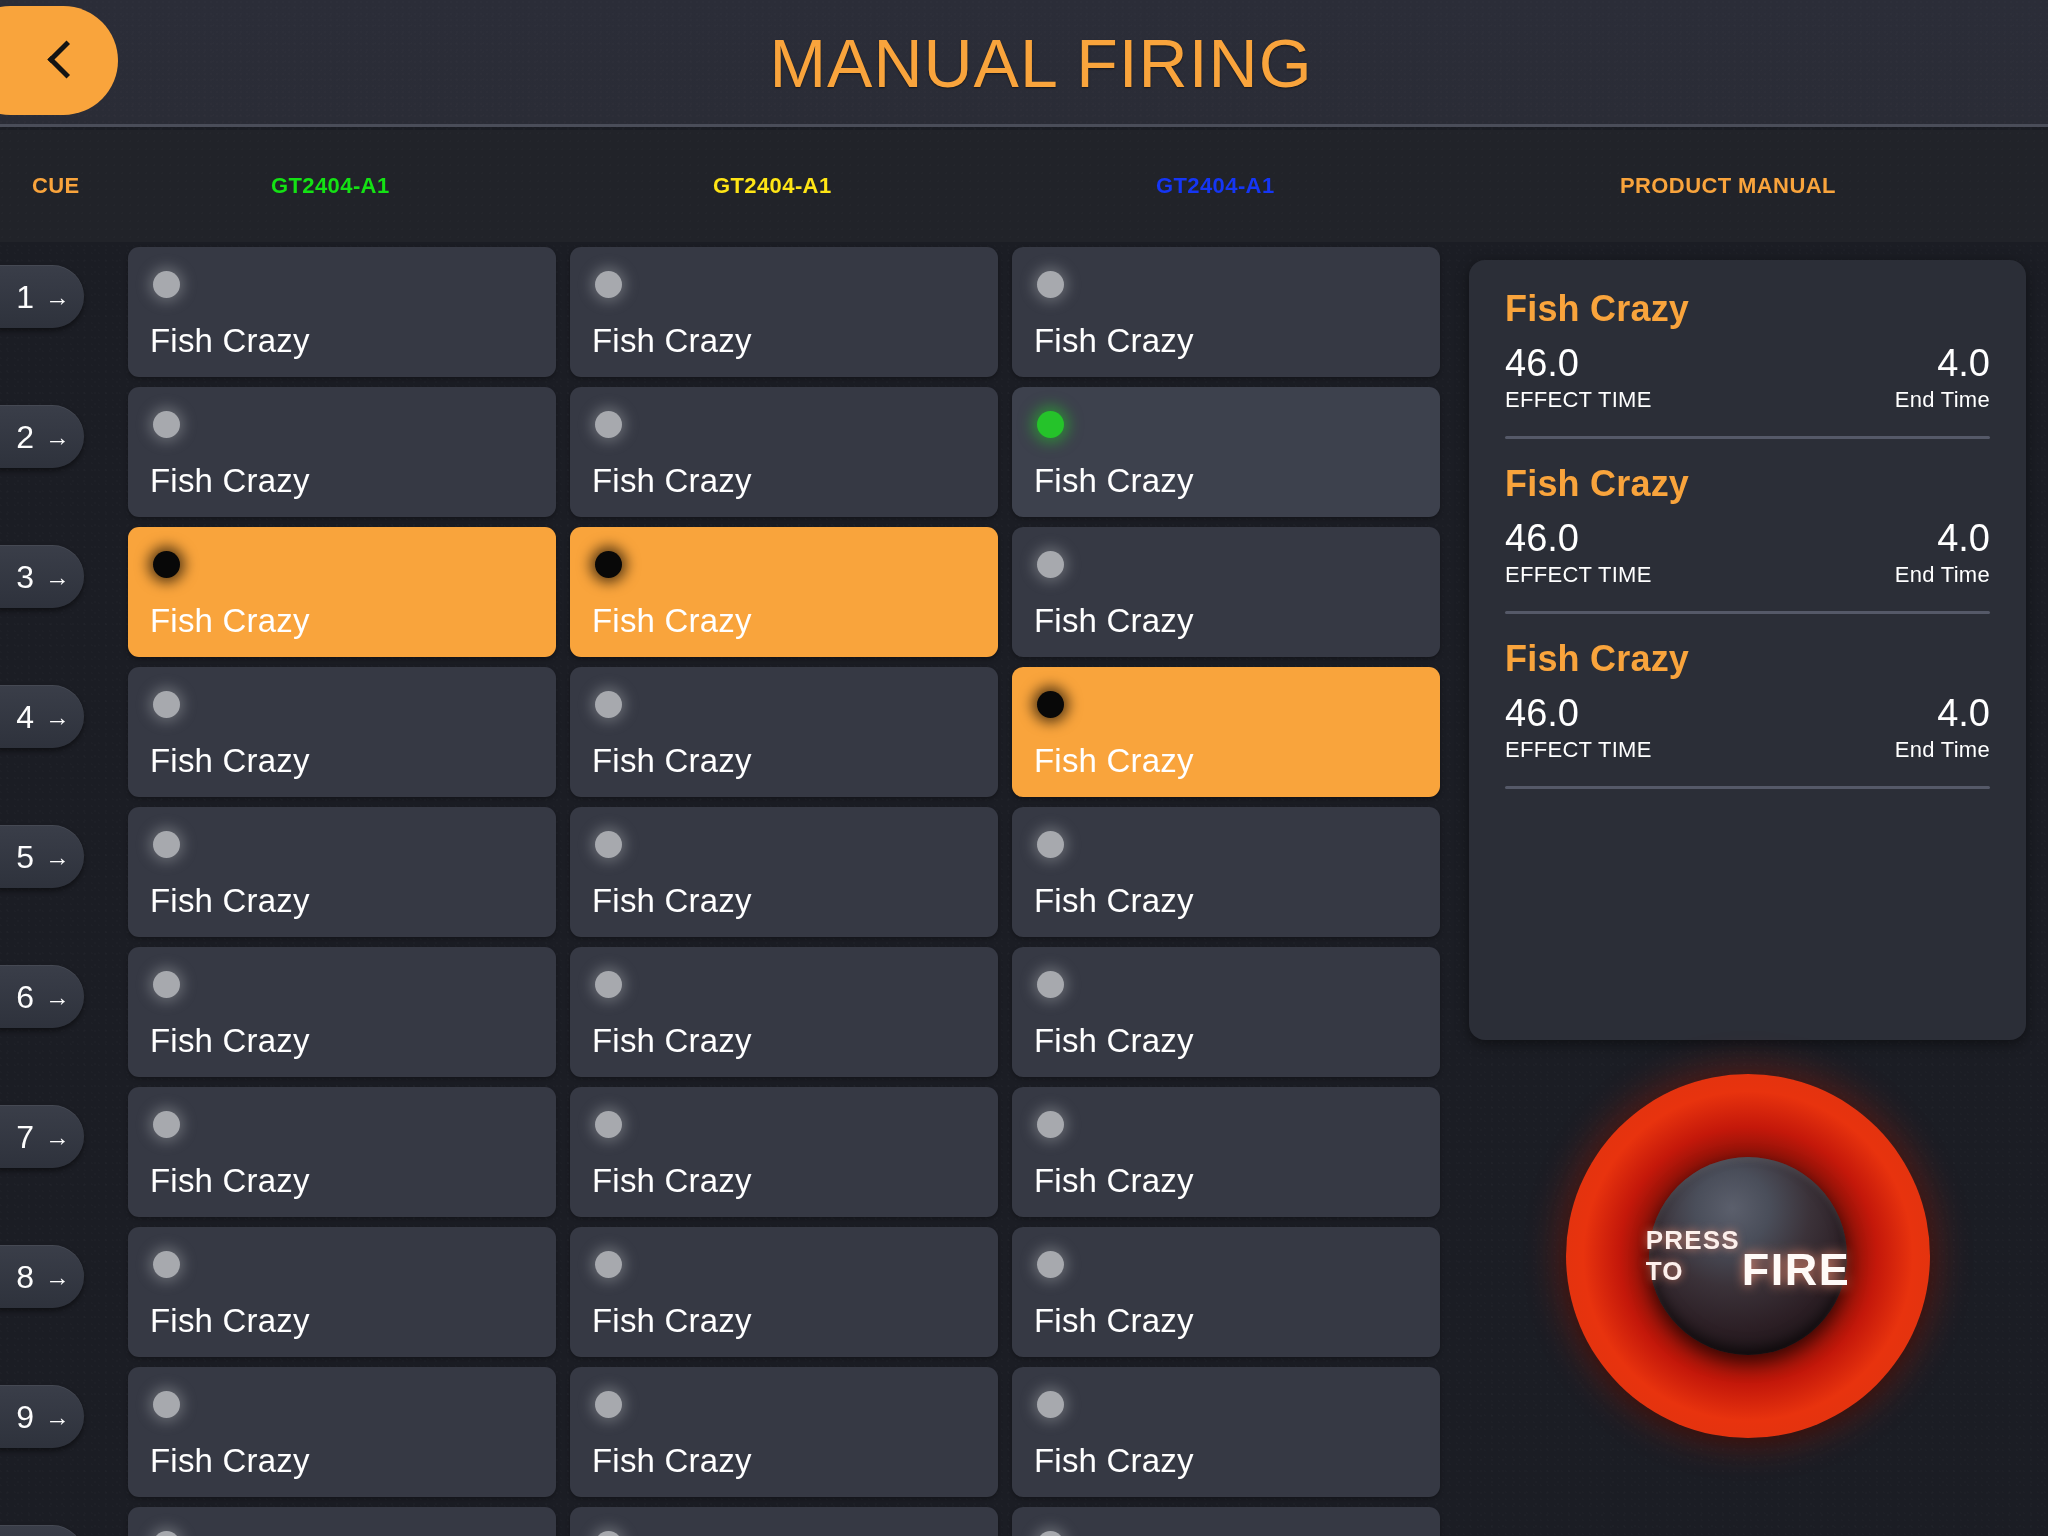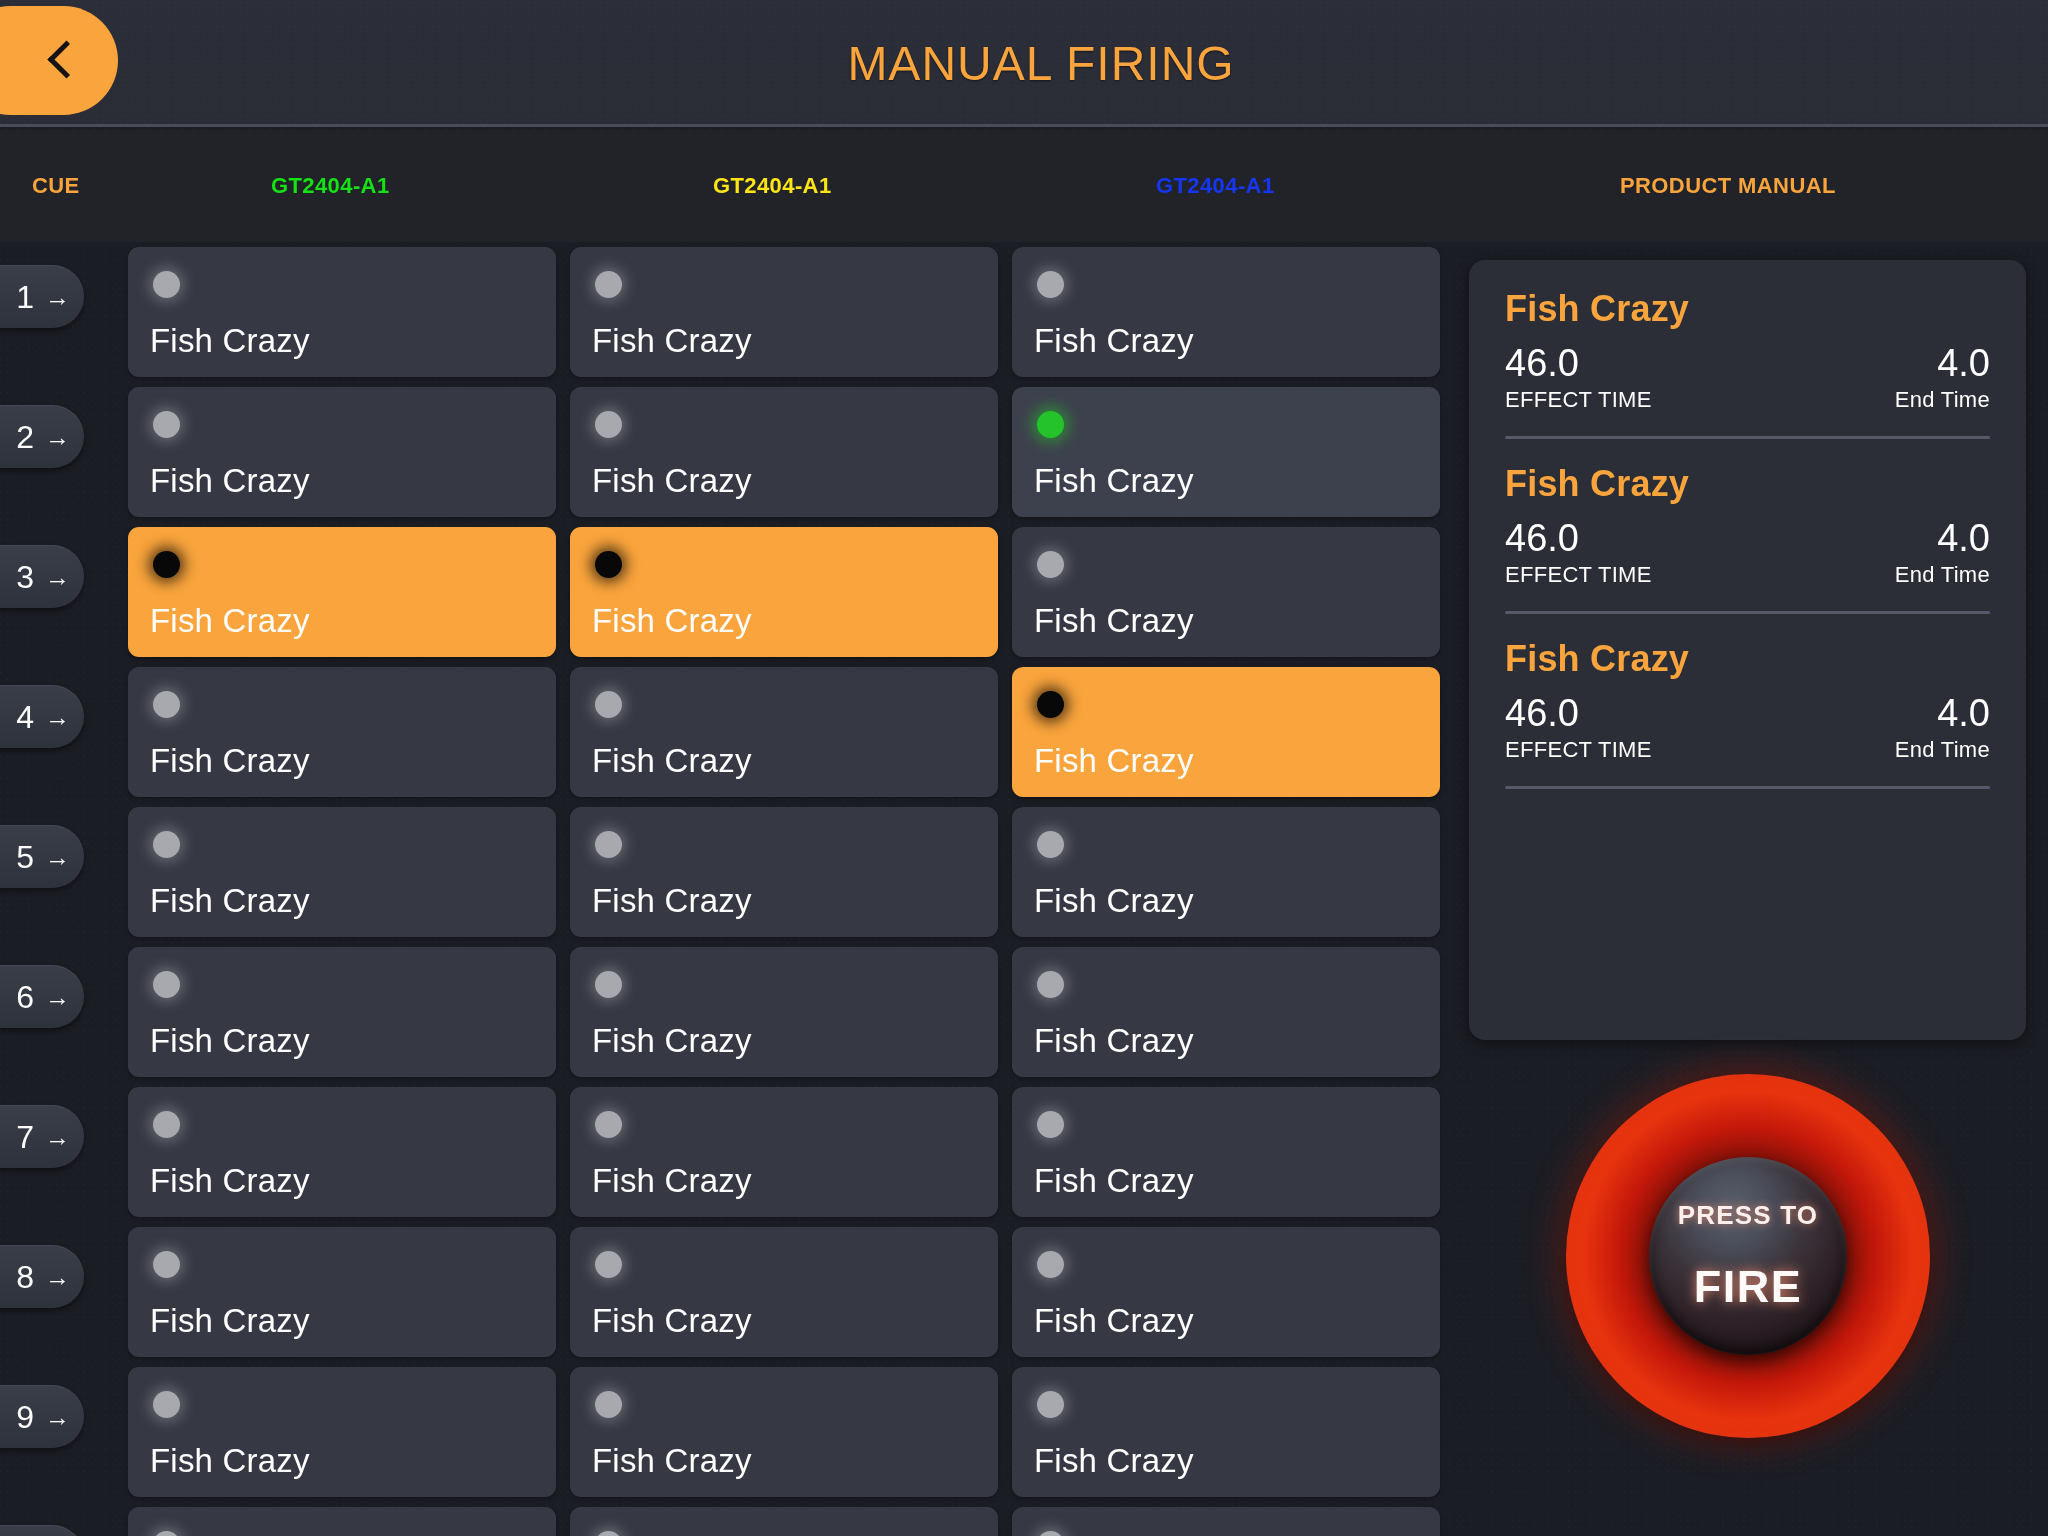--- a/index.html
+++ b/index.html
@@ -63,21 +63,21 @@
     transform: rotate(45deg);
   }
 
   .app-title {
     position: absolute;
     left: 0; top: 0;
     width: 2048px; height: 127px;
     line-height: 127px;
     text-align: center;
     color: #f9a43c;
-    font-size: 48px;
+    font-size: 68px;
     font-weight: 400;
     letter-spacing: 1px;
     padding-left: 34px;
     text-shadow: 0 1px 2px rgba(0,0,0,0.5);
   }
 
   
   .colhead {
     position: absolute;
     left: 0; top: 130px;
@@ -274,21 +274,21 @@
         #4a4e5a 20%,
         #3b3239 42%,
         #2c1f25 65%,
         #1d1418 84%,
         #140d10 100%);
     box-shadow:
       inset 0 3px 6px rgba(255,255,255,0.12),
       inset 0 -6px 14px rgba(0,0,0,0.6),
       0 7px 18px rgba(0,0,0,0.6);
     display: flex;
-    flex-direction: column;
+    flex-direction: row;
     align-items: center;
     justify-content: center;
     gap: 2px;
   }
   .fire-top {
     color: #fdf0ec;
     font-size: 26px;
     font-weight: bold;
     letter-spacing: 1.2px;
     text-shadow: 0 0 9px rgba(255,150,120,0.75);

